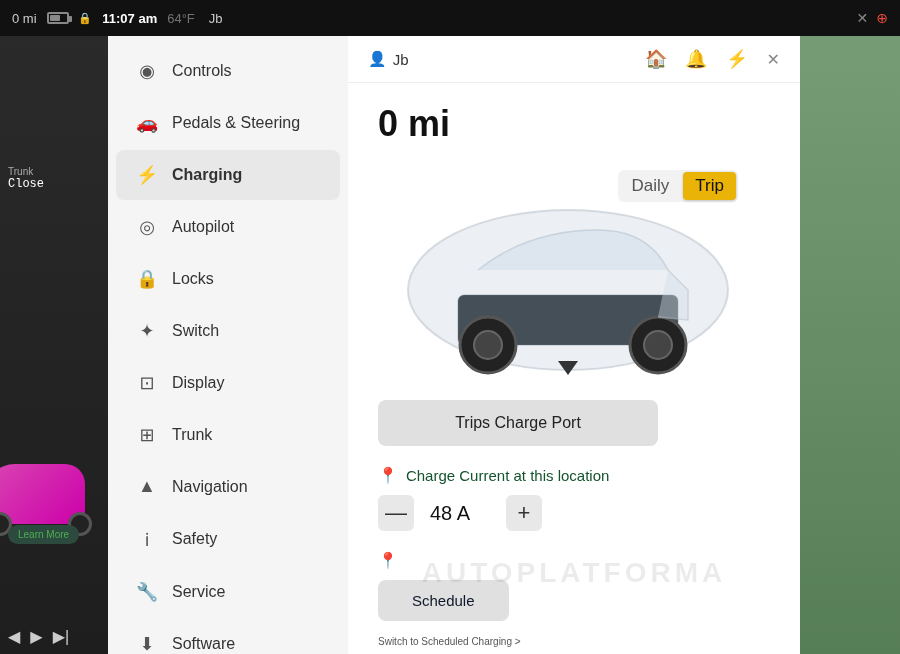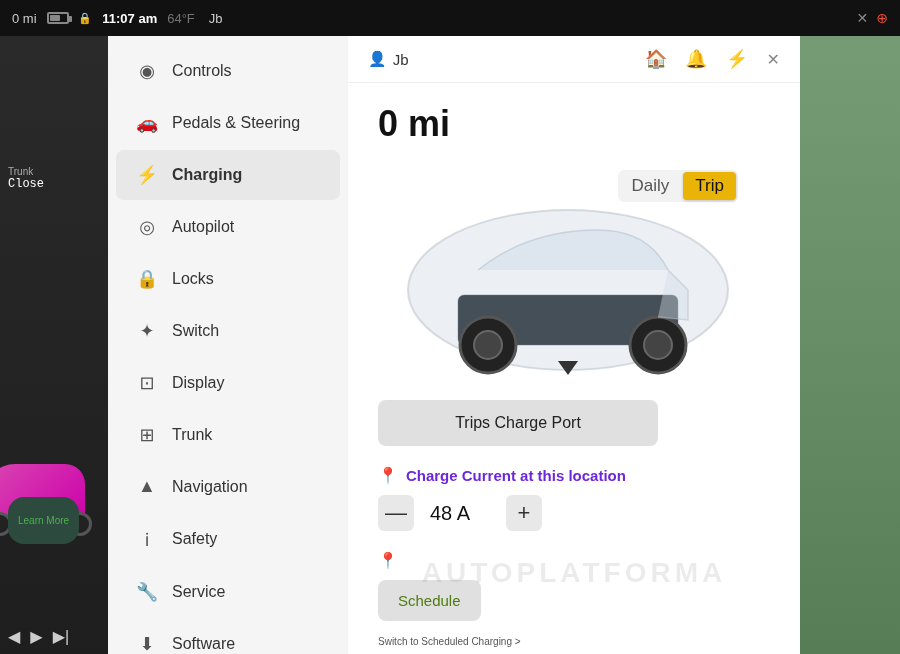--- a/index.html
+++ b/index.html
@@ -121,21 +121,21 @@
       font-size: 18px;
     }
     .learn-more-btn {
       position: absolute;
       bottom: 110px;
       left: 8px;
       background: #2d4a3e;
       color: #4caf50;
       border: none;
       border-radius: 16px;
-      padding: 18px 10px;
+      padding: 4px 10px;
       font-size: 10px;
       cursor: pointer;
     }
     .media-controls {
       position: absolute;
       bottom: 8px;
       left: 8px;
       display: flex;
       align-items: center;
       gap: 10px;
@@ -277,21 +277,21 @@
     
     .section-row {
       display: flex;
       align-items: center;
       gap: 8px;
       margin-bottom: 10px;
       font-size: 15px;
       color: #333;
     }
     .location-pin { color: #3b82f6; font-size: 16px; }
-    .section-label { color: #6d28d9; font-weight: 700; }
+    .section-label { color: #14532d; font-weight: 400; }
 
     .amperage-control {
       display: flex;
       align-items: center;
       gap: 16px;
       margin-bottom: 20px;
     }
     .amp-btn {
       background: #e8e8e8;
       border: none;
@@ -311,23 +311,23 @@
       min-width: 60px;
       text-align: left;
     }
 
     
     .schedule-btn {
       display: block;
       background: #e0e0e0;
       border: none;
       border-radius: 8px;
-      padding: 12px 20px;
+      padding: 12px 34px;
       font-size: 15px;
-      color: #4d7c0f;
+      color: #0f172a;
       cursor: pointer;
       margin-bottom: 10px;
     }
     .switch-link {
       color: #555;
       font-size: 10px;
       cursor: pointer;
       text-decoration: none;
     }
 

